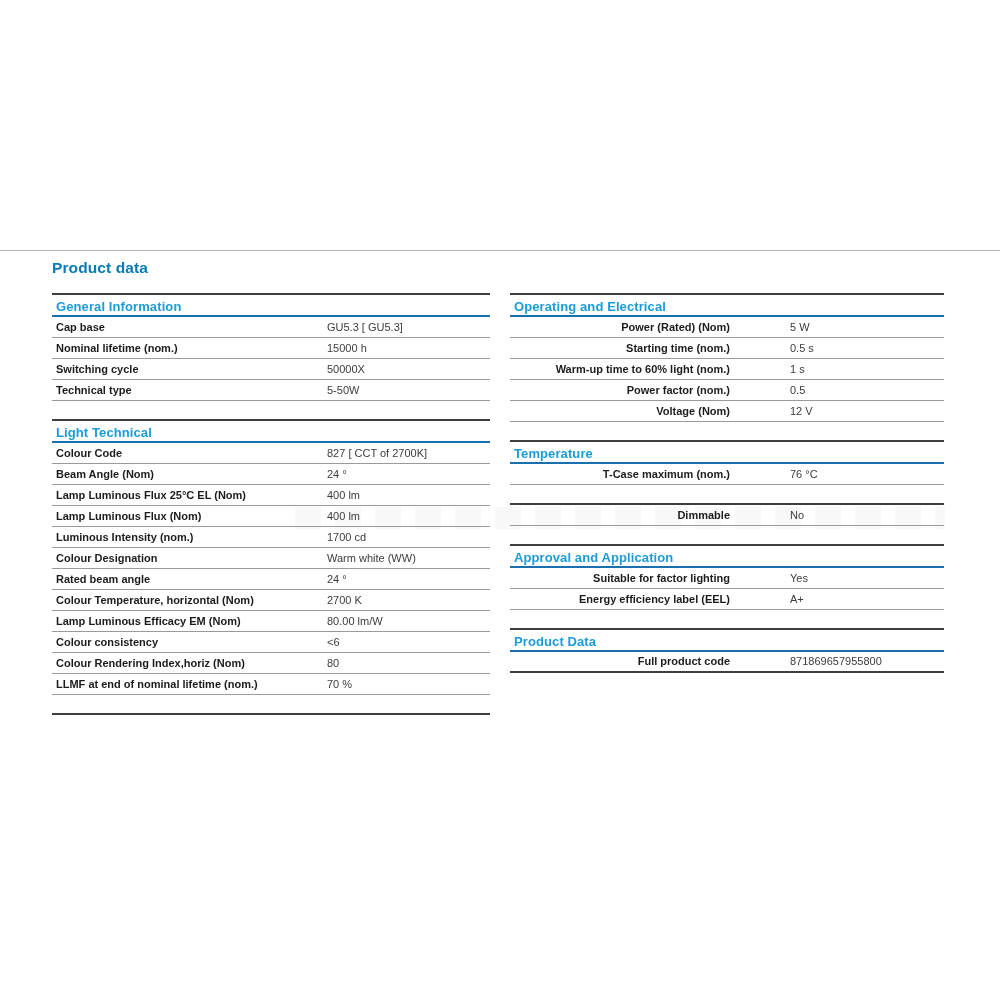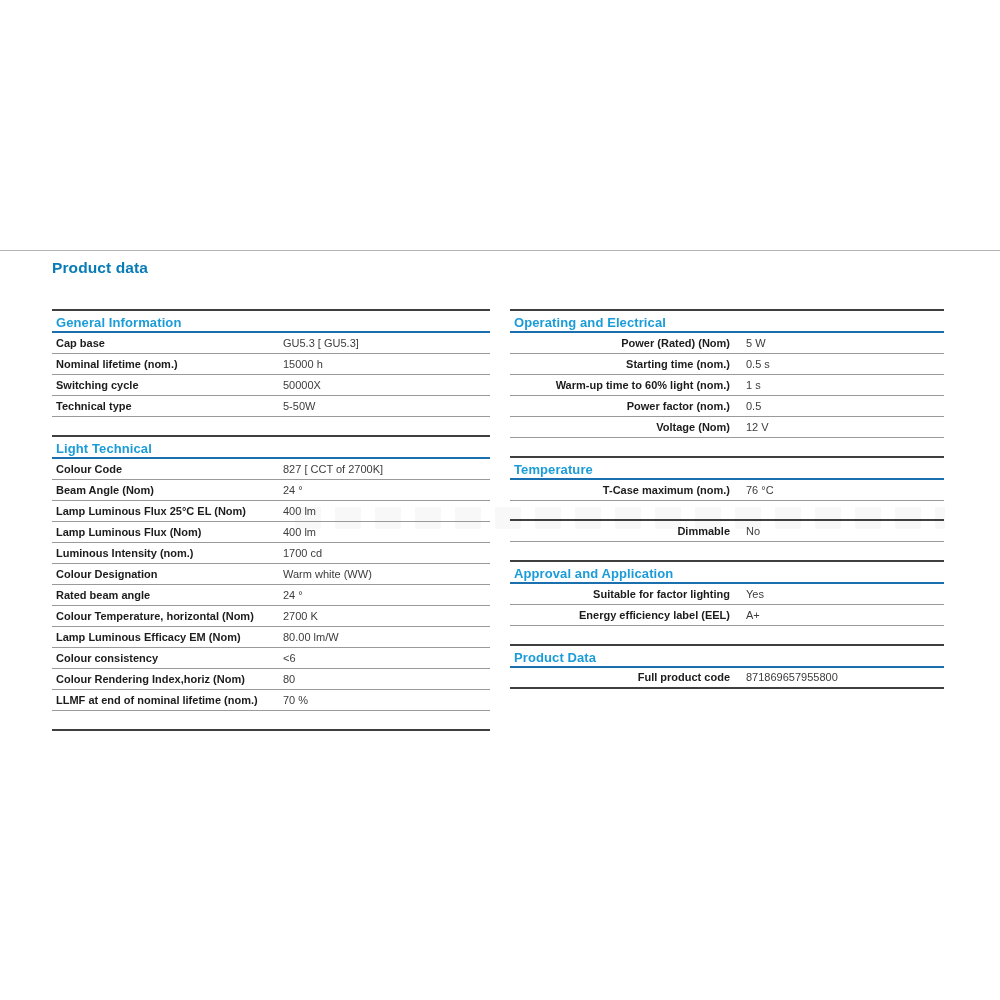--- a/index.html
+++ b/index.html
@@ -19,21 +19,21 @@
   .page-title {
     position: absolute;
     top: 259px; left: 52px;
     font-size: 15.5px;
     font-weight: bold;
     color: var(--title-color, #0a7cb5);
     letter-spacing: 0.1px;
   }
   .column {
     position: absolute;
-    top: 309px;
+    top: 293px;
   }
   .col-left  { left: 52px;  width: 438px; }
   .col-right { left: 510px; width: 434px; }
   .section { margin-bottom: 18px; border-top: 2px solid #3f3f3f; }
   .section-header {
     height: 22px;
     padding: 4px 0 0 4px;
     font-size: 13px;
     font-weight: bold;
     color: var(--header-color, #1b9cd8);
@@ -54,20 +54,21 @@
     flex: 0 0 215px;
     padding-left: 4px;
     font-weight: bold;
     color: #1c1c1c;
     white-space: nowrap;
   }
   .col-right .row .label { width: 220px; flex-basis: 220px; text-align: right; }
   .row .value {
     color: #3c3c3c;
     white-space: nowrap;
+    margin-left: 44px;
   }
   .column-closer {
     border-top: 2px solid #3f3f3f;
     height: 0;
   }
   .col-right .section:last-child .row:last-child {
     border-bottom: 2px solid #3f3f3f;
   }
   
   .watermark-band {

